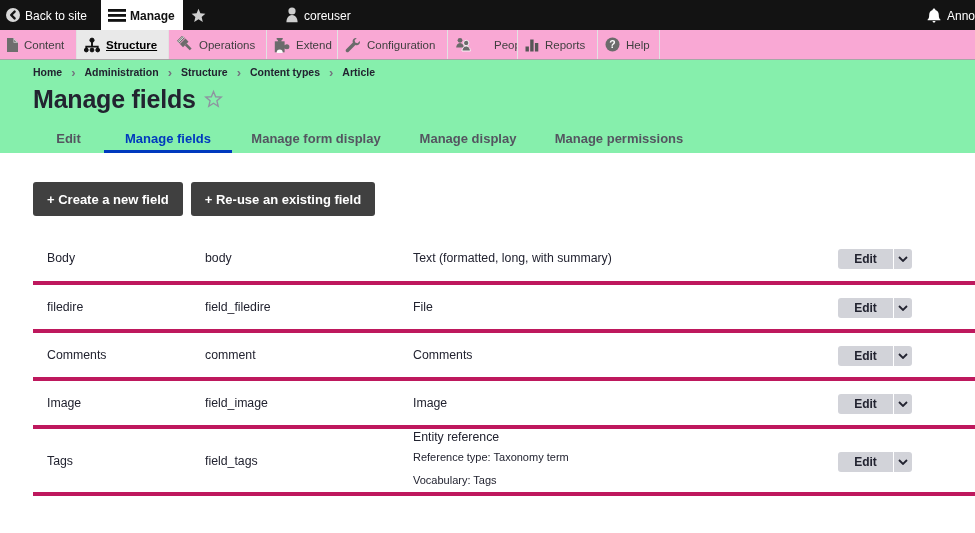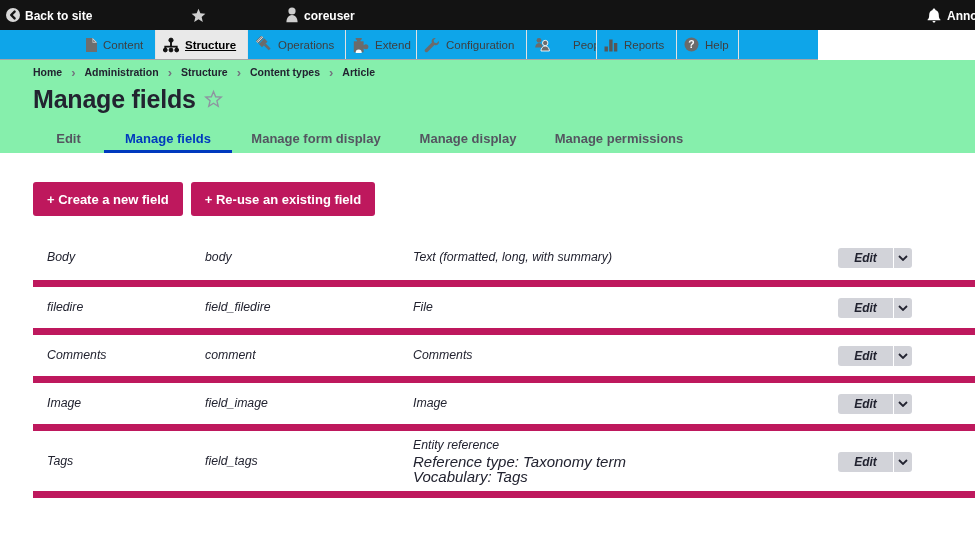--- a/index.html
+++ b/index.html
@@ -1,72 +1,80 @@
 <!DOCTYPE html>
 <html><head>
 <meta charset="utf-8">
 <style>
 * { margin:0; padding:0; box-sizing:border-box; }
 html,body { width:975px; height:533px; background:#fff; font-family:"Liberation Sans",sans-serif; overflow:hidden; position:relative; }
 
 
 .topbar { position:absolute; left:0; top:0; width:975px; height:30px; background:#131313; overflow:hidden; }
-.topbar .txt { position:absolute; font-size:12px; font-weight:bold; color:#fff; top:8.5px; white-space:nowrap; }
+.topbar .txt { position:absolute; font-size:12px; font-weight:normal; color:#fff; top:8.5px; white-space:nowrap; }
 .backicon { position:absolute; left:5px; top:7px; }
 .managetab { position:absolute; left:101px; top:0; width:82px; height:30px; background:#fff; }
 .managetab svg { position:absolute; left:7px; top:8.5px; }
 .managetab .mtxt { position:absolute; left:29px; top:8.5px; font-size:12px; font-weight:bold; color:#111; }
 .staricon { position:absolute; left:191px; top:8px; }
 .usericon { position:absolute; left:285px; top:7px; }
 .bellicon { position:absolute; left:927px; top:8px; }
 
 
-.tray { position:absolute; left:0; top:30px; width:818px; height:30px; background:#0ea5e9; border-bottom:1px solid #a6a6a6; display:flex;justify-content:center; }
+.tray { position:absolute; left:0; top:30px; width:975px; height:30px; background:#f9a8d4; border-bottom:1px solid #a6a6a6; display:flex; }
 .tray .item { height:29px; display:flex; align-items:center; padding-left:7px; border-right:1px solid #e2e2e2; font-size:11.5px; color:#3f3f3f; white-space:nowrap; overflow:hidden; }
 .tray .item svg { margin-right:6px; flex:none; }
 .tray .item.active { background:#e9e9e9; color:#000; font-weight:bold; }
 .tray .item.active span { text-decoration:underline; }
 
 
 .header { position:absolute; left:0; top:60px; width:975px; height:93px; background:#86efac; }
 .crumbs { position:absolute; left:33px; top:5px; font-size:10.5px; font-weight:bold; color:#222330; white-space:nowrap; }
 .crumbs .sep { color:#73737e; font-weight:bold; padding:0 9px; font-size:13px; vertical-align:-1px; }
 .pagetitle { position:absolute; left:33px; top:25px; font-size:25px; font-weight:bold; color:#222330; letter-spacing:-0.2px; }
 .titlestar { position:absolute; left:204px; top:29px; }
 .tabs { position:absolute; left:33px; bottom:0; display:flex; }
 .tab { height:34px; display:flex; align-items:center; justify-content:center; font-size:13px; font-weight:bold; color:#545560; padding-top:4px; }
 .tab.active { color:#0039be; border-bottom:3px solid #0039be; padding-top:7px; }
 
 
 .btnrow { position:absolute; left:33px; top:182px; display:flex; gap:8px; }
-.btn { height:34px; display:inline-flex; align-items:center; background:#be185d; color:#fff; font-size:13px; font-weight:bold; border-radius:3px; padding:12px 14px; white-space:nowrap; }
+.btn { height:34px; display:inline-flex; align-items:center; background:#404040; color:#fff; font-size:13px; font-weight:bold; border-radius:3px; padding:12px 14px; white-space:nowrap; }
 
 
 .tbl { position:absolute; left:33px; top:235px; width:942px; border-collapse:collapse; table-layout:fixed; }
 .tbl th { background:#f3f4f9; height:36px; text-align:left; font-size:12.5px; font-weight:bold; color:#222330; padding:0 0 0 14px; }
-.tbl td { height:48px; font-size:12.3px; color:#222330; padding:0 0 0 14px; border-bottom:7px solid #be185d; vertical-align:middle;font-style:italic; }
+.tbl td { height:48px; font-size:12.3px; color:#222330; padding:0 0 0 14px; border-bottom:4px solid #be185d; vertical-align:middle; }
 .tbl tr.tags td { height:67px; }
-.small { font-size:15px; line-height:15px; color:#222330; }
+.small { font-size:11px; line-height:23px; color:#222330; }
 .ft1 { line-height:17px; }
 
 
 .dropbtn { display:inline-flex; height:20px; background:#d2d3d9; border-radius:3px; overflow:hidden; margin-left:-2px; margin-top:2px; }
 .dropbtn .lbl { width:55px; display:flex; align-items:center; justify-content:center; font-size:12px; font-weight:bold; color:#222330; }
 .dropbtn .div { width:1px; background:#fff; }
 .dropbtn .arr { width:18px; display:flex; align-items:center; justify-content:center; }
 </style>
 </head>
 <body>
 
 <div class="topbar">
   <svg class="backicon" width="16" height="16" viewBox="0 0 16 16">
       <circle cx="8" cy="8" r="7" fill="#d8d8d8"></circle>
       <path d="M9.6 4.6 L6.2 8 L9.6 11.4" stroke="#131313" stroke-width="2.4" fill="none" stroke-linecap="round" stroke-linejoin="round"></path>
     </svg>
   <span class="txt" style="left:25px;">Back to site</span>
+  <div class="managetab">
+    <svg width="18" height="13" viewBox="0 0 18 13">
+        <rect x="0" y="0" width="18" height="2.8" fill="#111"></rect>
+        <rect x="0" y="5" width="18" height="2.8" fill="#111"></rect>
+        <rect x="0" y="10" width="18" height="2.8" fill="#111"></rect>
+      </svg>
+    <span class="mtxt">Manage</span>
+  </div>
   <svg class="staricon" width="15" height="15" viewBox="0 0 24 24">
       <path fill="#cfcfcf" d="M12 1 L15 8.5 L23 9 L17 14.4 L18.9 22.5 L12 18 L5.1 22.5 L7 14.4 L1 9 L9 8.5 Z"></path>
     </svg>
   <span class="txt" style="left:211px;margin-top:39px;">Shortcuts</span>
   <svg class="usericon" width="14" height="17" viewBox="0 0 14 17">
       <circle cx="7" cy="4" r="3.6" fill="#cfcfcf"></circle>
       <path d="M7 8 C3 8 1.4 12 1.4 15.2 L12.6 15.2 C12.6 12 11 8 7 8 Z" fill="#cfcfcf"></path>
     </svg>
   <span class="txt" style="left:304px;">coreuser</span>
   <svg class="bellicon" width="14" height="15" viewBox="0 0 14 15">

